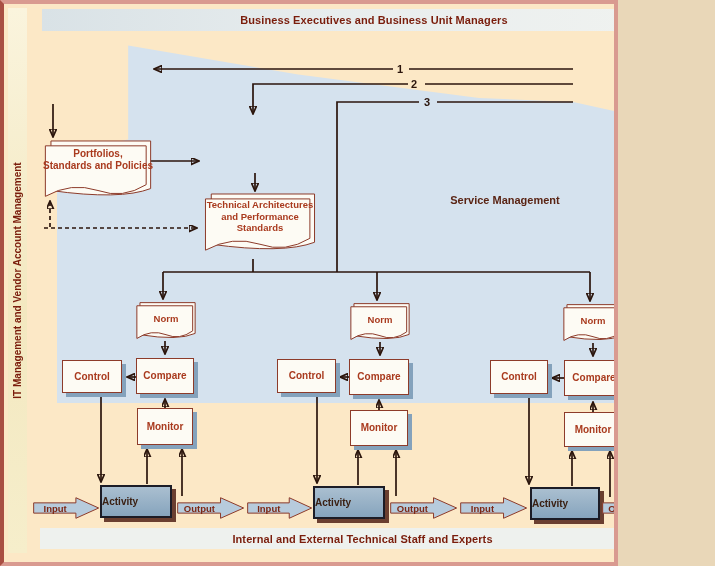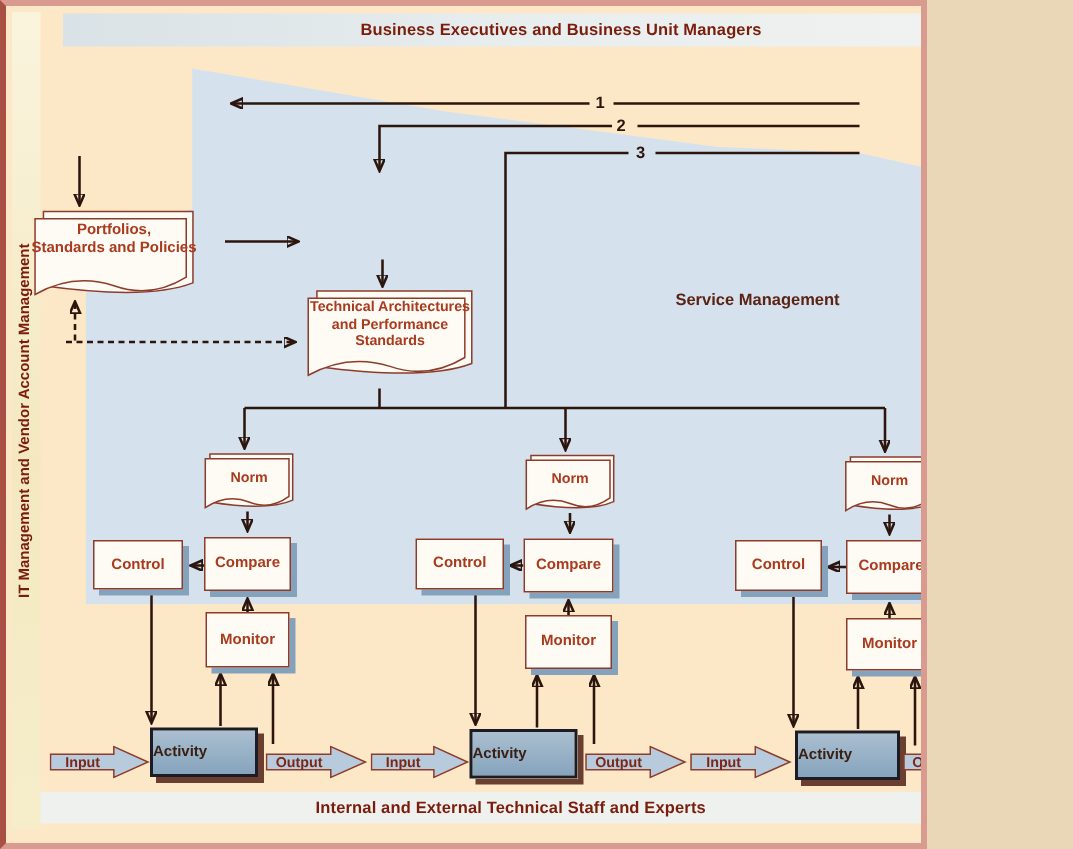--- a/index.html
+++ b/index.html
@@ -8,21 +8,21 @@
     --label-red:#a93a1e; --dark-line:#2b150c; --banner-text:#7a1d0c;
     --arrow-fill:#b7cbdc; --arrow-text:#7c2715; --activity-top:#aabfd0; --activity-bottom:#86a4bd;
     --transition-label:#5a2414;
   }
   html,body{margin:0;padding:0;background:#e9d7b8;font-family:"Liberation Sans",sans-serif;}
   .canvas{position:relative;width:618px;height:566px;background:var(--background);
     box-sizing:border-box;border:4px solid #d99a90;border-left-color:#a94f43;overflow:hidden;}
   .band{position:absolute;display:flex;align-items:center;justify-content:center;}
   .band-top{left:38px;top:5px;width:664px;height:22px;border-radius:0 9px 0 0;
     background:linear-gradient(90deg,#d9e2e6 0%,#e8edee 45%,#f1f3f0 100%);}
-  .band-bottom{left:14px;top:524px;width:645px;height:21px;background:#eef1ee;}
+  .band-bottom{left:36px;top:524px;width:645px;height:21px;background:#eef1ee;}
   .band-left{left:4px;top:4px;width:19px;height:545px;
     background:linear-gradient(180deg,#faf4dd,#f3e8c0 55%,#f6eecb);}
   .band-right{left:676px;top:18px;width:26px;height:493px;background:var(--band-right);}
   .banner-text{font-weight:bold;font-size:11px;color:var(--banner-text);letter-spacing:.1px;white-space:nowrap;}
   .vtext-up{transform:rotate(-90deg);transform-origin:center;font-weight:bold;font-size:10px;
     color:var(--banner-text);white-space:nowrap;}
   .vtext-down{transform:rotate(90deg);transform-origin:center;font-weight:bold;font-size:10px;
     color:var(--banner-text);white-space:nowrap;}
   .panel{position:absolute;left:53px;top:38px;width:603px;height:361px;background:var(--panel);
     clip-path:polygon(11.8% 1%,40% 9%,70% 15.5%,85.6% 16.6%,100% 22%,100% 100%,0% 100%,0% 31%,11.8% 27%);}
@@ -145,21 +145,21 @@
       <path class="dash" d="M40,224 H192" marker-end="url(#ah)"></path>
       <path class="dash" d="M46,223 V198" marker-end="url(#ah)"></path>
     </g>
   </svg>
 
   <span class="line-num" style="left:393px;top:59px;">1</span>
   <span class="line-num" style="left:407px;top:74px;">2</span>
   <span class="line-num" style="left:420px;top:92px;">3</span>
 
 
-  <div class="doc doc-lg" style="left:16px;top:136px;width:112px;height:68px;">
+  <div class="doc doc-lg" style="left:38px;top:136px;width:112px;height:68px;">
     <svg viewBox="0 0 100 70" preserveAspectRatio="none">
       <path d="M8,1 H97 V50 Q70,62 8,52 Z" fill="#fdfbf4" stroke="#8d3b2a" vector-effect="non-scaling-stroke"></path>
       <path d="M3,6 H93 V46 Q72,61 50,52 Q26,43 3,58 Z" fill="#fdfbf4" stroke="#8d3b2a" vector-effect="non-scaling-stroke"></path>
     </svg>
     <span class="doc-label">Portfolios,
 Standards and Policies</span>
   </div>
   <div class="doc doc-lg" style="left:198px;top:189px;width:116px;height:69px;">
     <svg viewBox="0 0 100 70" preserveAspectRatio="none">
       <path d="M8,1 H97 V50 Q70,62 8,52 Z" fill="#fdfbf4" stroke="#8d3b2a" vector-effect="non-scaling-stroke"></path>

